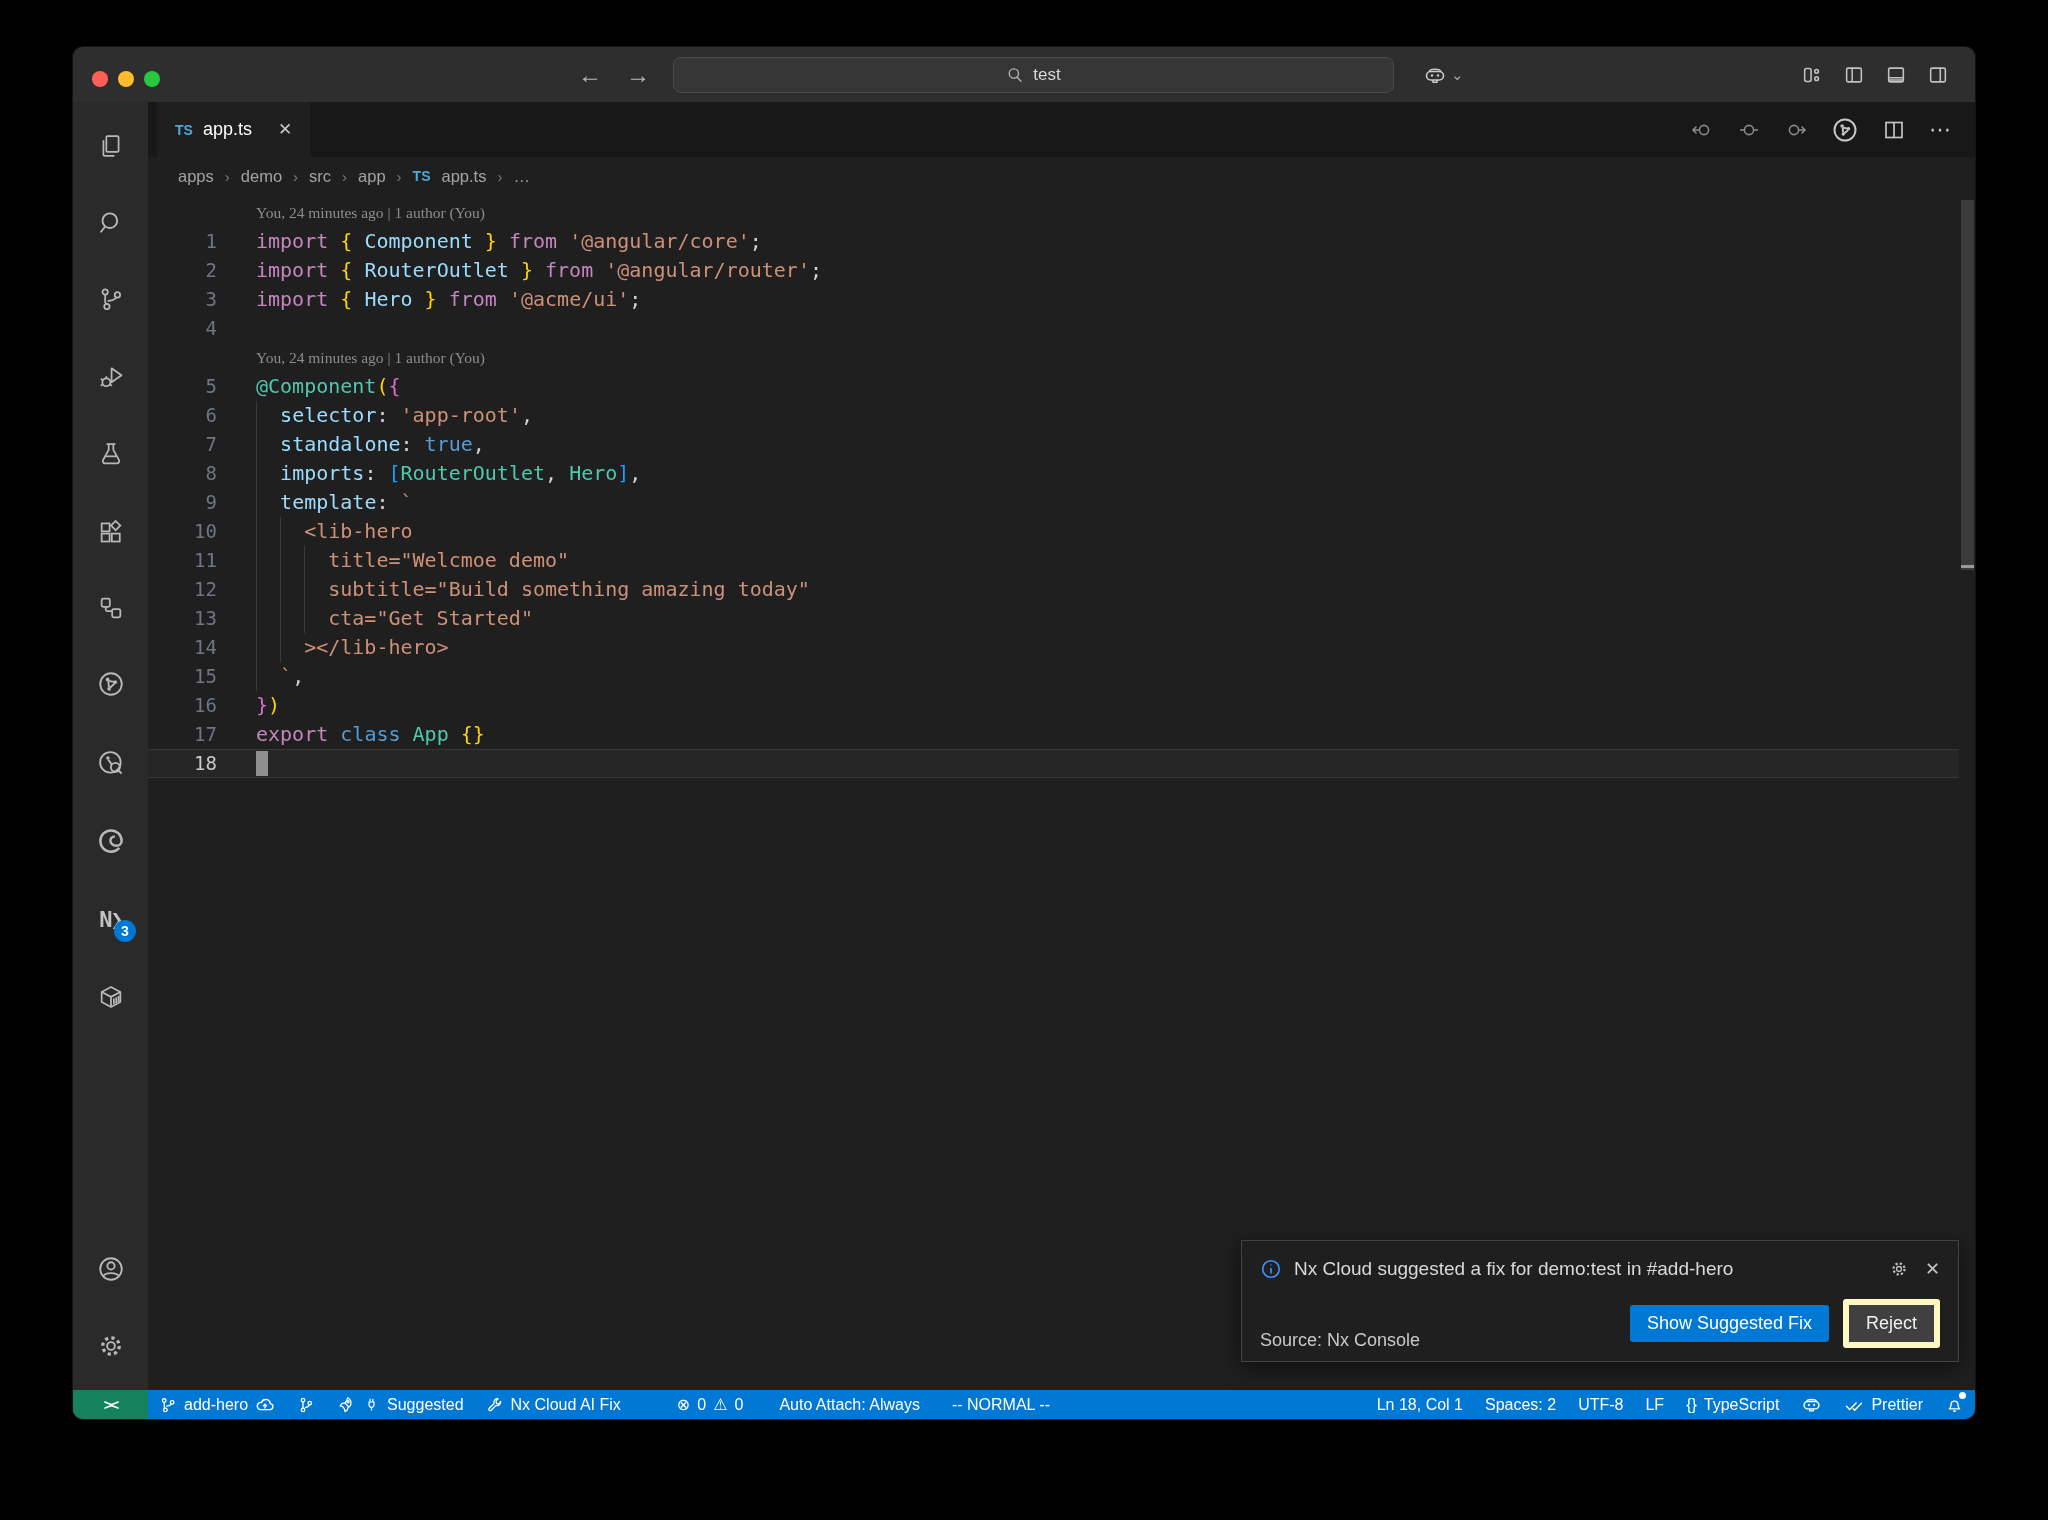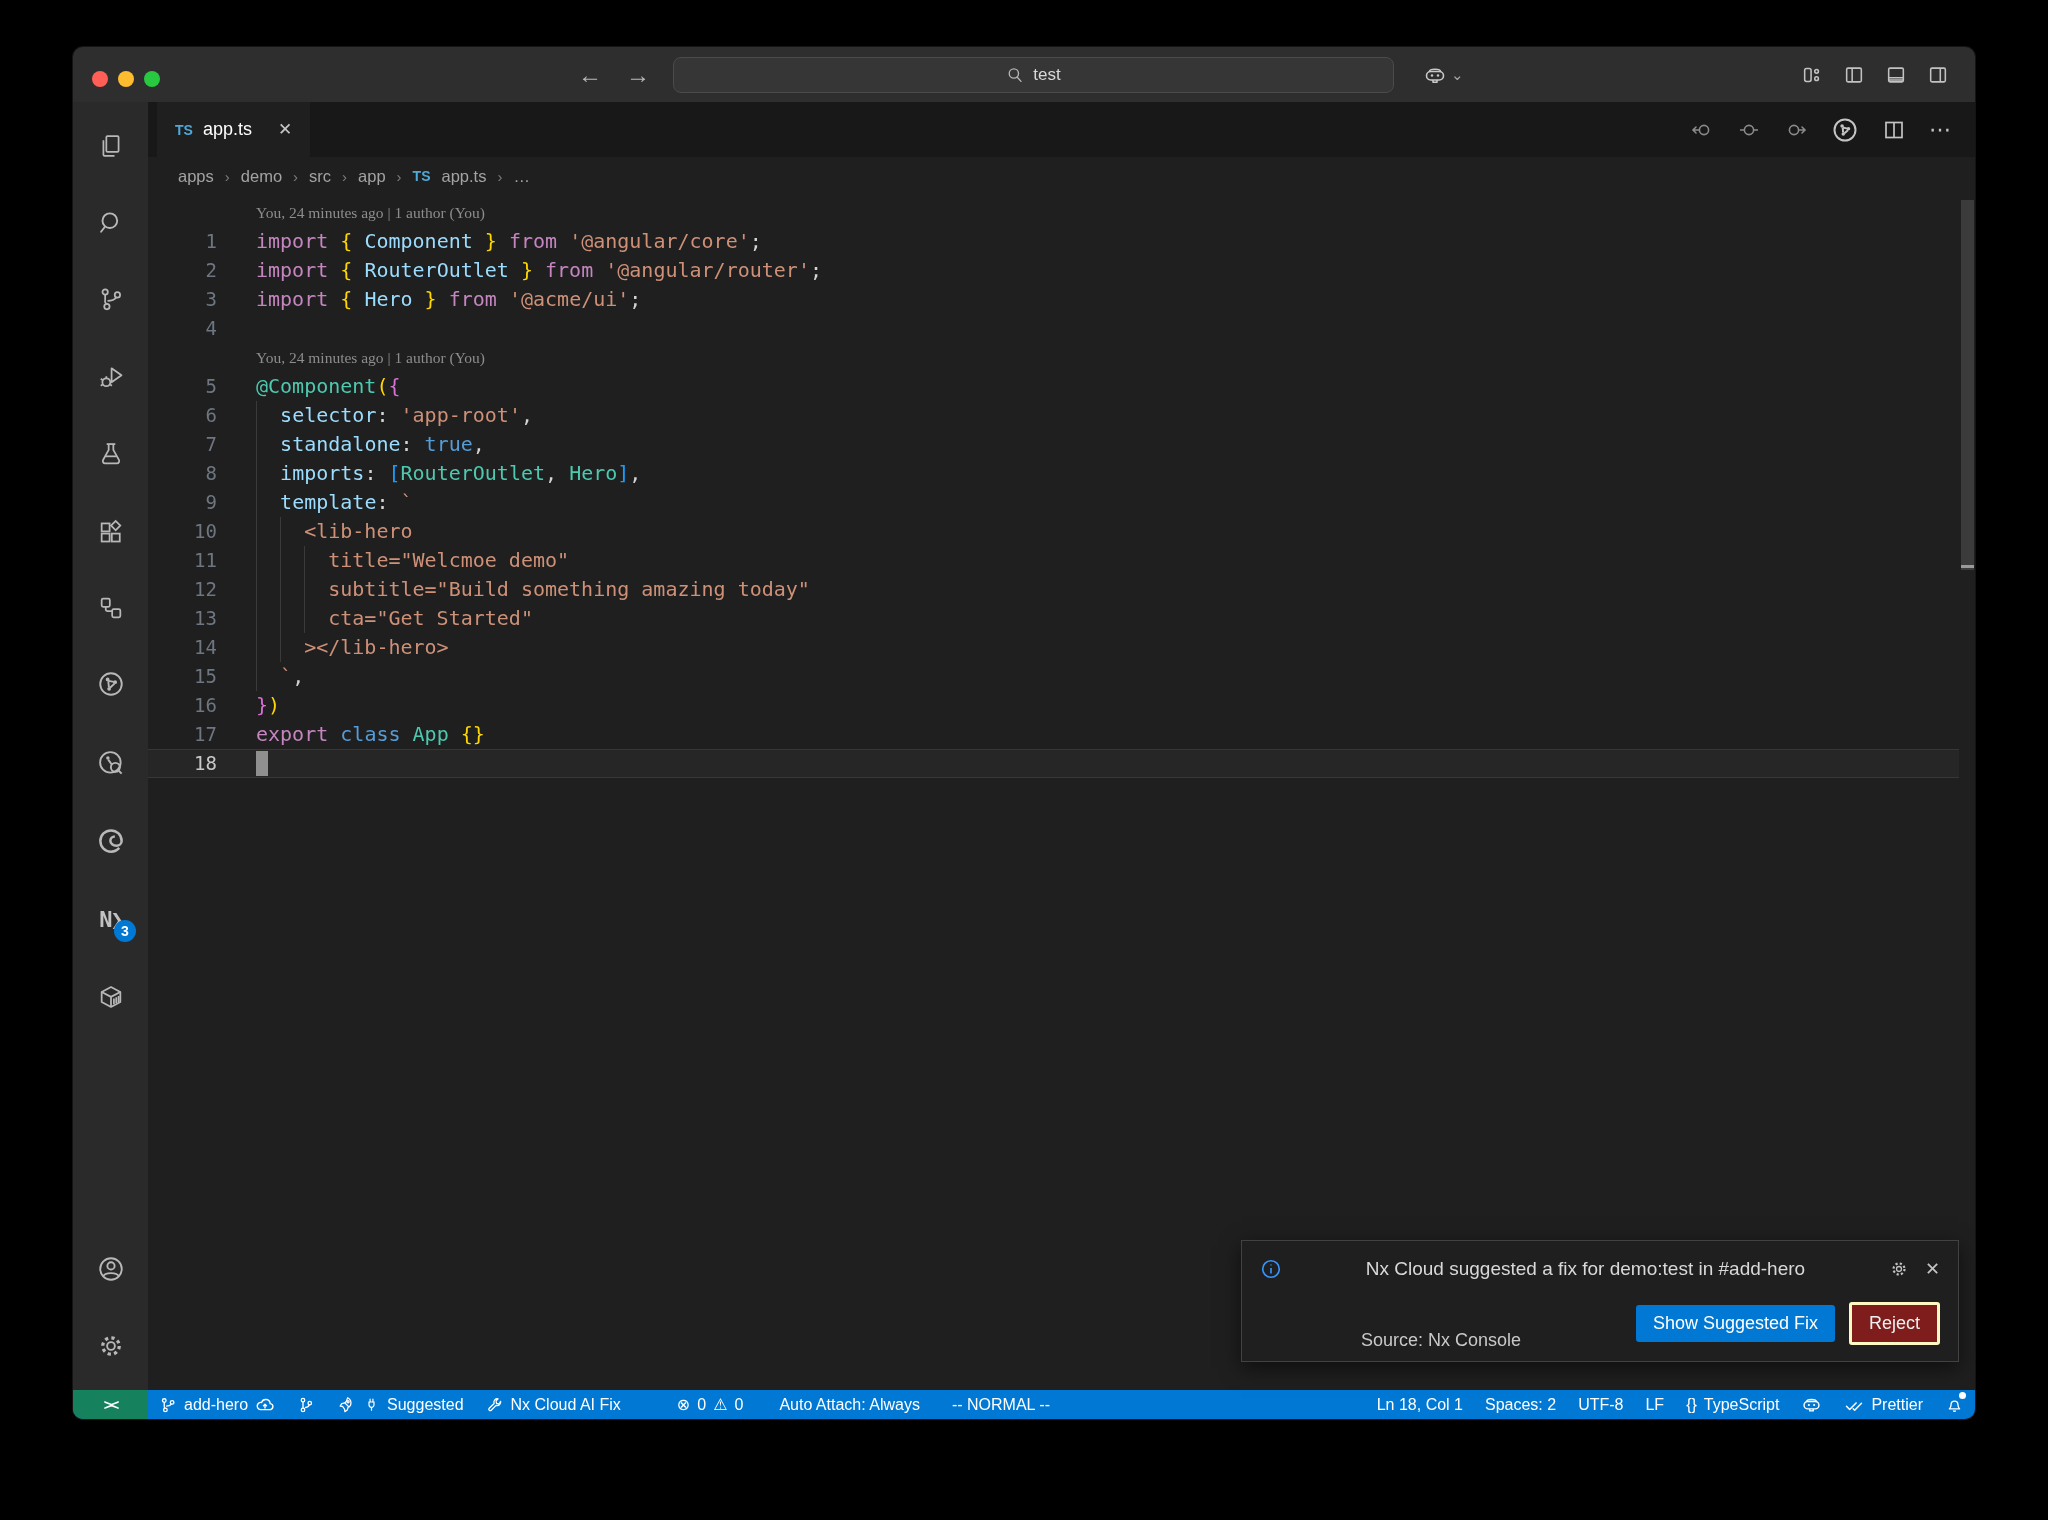--- a/index.html
+++ b/index.html
@@ -54,30 +54,30 @@
     box-shadow:inset 0 1px 0 rgba(255,255,255,.08),inset 0 -1px 0 rgba(255,255,255,.08);}
   .cursor-block{position:absolute;top:2px;width:12px;height:25px;background:#8f8f8f;}
   .tk-kw{color:#C586C0}.tk-kw2{color:#569CD6}.tk-imp{color:#9CDCFE}.tk-cls{color:#4EC9B0}
   .tk-str{color:#CE9178}.tk-prop{color:#9CDCFE}.tk-bool{color:#569CD6}
   .tk-b1{color:#FFD700}.tk-b2{color:#DA70D6}.tk-b3{color:#179FFF}.tk-pl{color:#D4D4D4}
   
   .scroll-slider{position:absolute;right:1px;top:153px;width:13px;height:370px;background:#3b3b3b;}
   .scroll-mark{position:absolute;right:1px;top:518px;width:13px;height:3px;background:#9a9a9a;}
   
   .toast{position:absolute;left:1168px;top:1193px;width:718px;height:122px;background:#1f1f1f;
-    border:1px solid #424242;box-shadow:0 6px 20px rgba(0,0,0,.55);box-sizing:border-box;text-align:center;}
+    border:1px solid #424242;box-shadow:0 6px 20px rgba(0,0,0,.55);box-sizing:border-box;}
   .toast-row1{display:flex;align-items:center;gap:12px;padding:17px 18px 0 18px;}
   .toast-title{color:#d9d9d9;font-size:19px;flex:1;white-space:nowrap;}
   .toast-icons{display:flex;align-items:center;gap:16px;color:#c2c2c2;}
   .toast-close{font-size:18px;color:#c2c2c2;}
   .toast-row2{display:flex;align-items:center;padding:16px 18px 0 18px;}
   .toast-source{color:#c9c9c9;font-size:18px;flex:1;margin-top:34px;}
   .btn{font-size:18px;padding:8px 17px;border-radius:3px;margin-left:14px;white-space:nowrap;}
   .btn-primary{background:#0078d4;color:#fff;}
-  .btn-secondary{background:#7f1d1d;color:#f0f0f0;border:3px solid #fef9c3;}
+  .btn-secondary{background:#404040;color:#f0f0f0;border:6px solid #fef9c3;}
   
   .statusbar{height:29px;background:#0078d4;display:flex;align-items:stretch;color:#fff;font-size:16px;}
   .sb-remote{width:75px;background:#16825d;display:flex;align-items:center;justify-content:center;
     font-weight:bold;font-size:15px;letter-spacing:-2px;flex:none;}
   .sb-item{display:flex;align-items:center;gap:7px;padding:0 11px;white-space:nowrap;}
   .sb-spacer{flex:1;}
   .gap-l{margin-left:34px;}
   .bell-wrap{position:relative;display:flex;align-items:center;}
   .bell-dot{position:absolute;right:-2px;top:-3px;width:7px;height:7px;border-radius:50%;background:#ffffff;}
   svg{display:block;}

